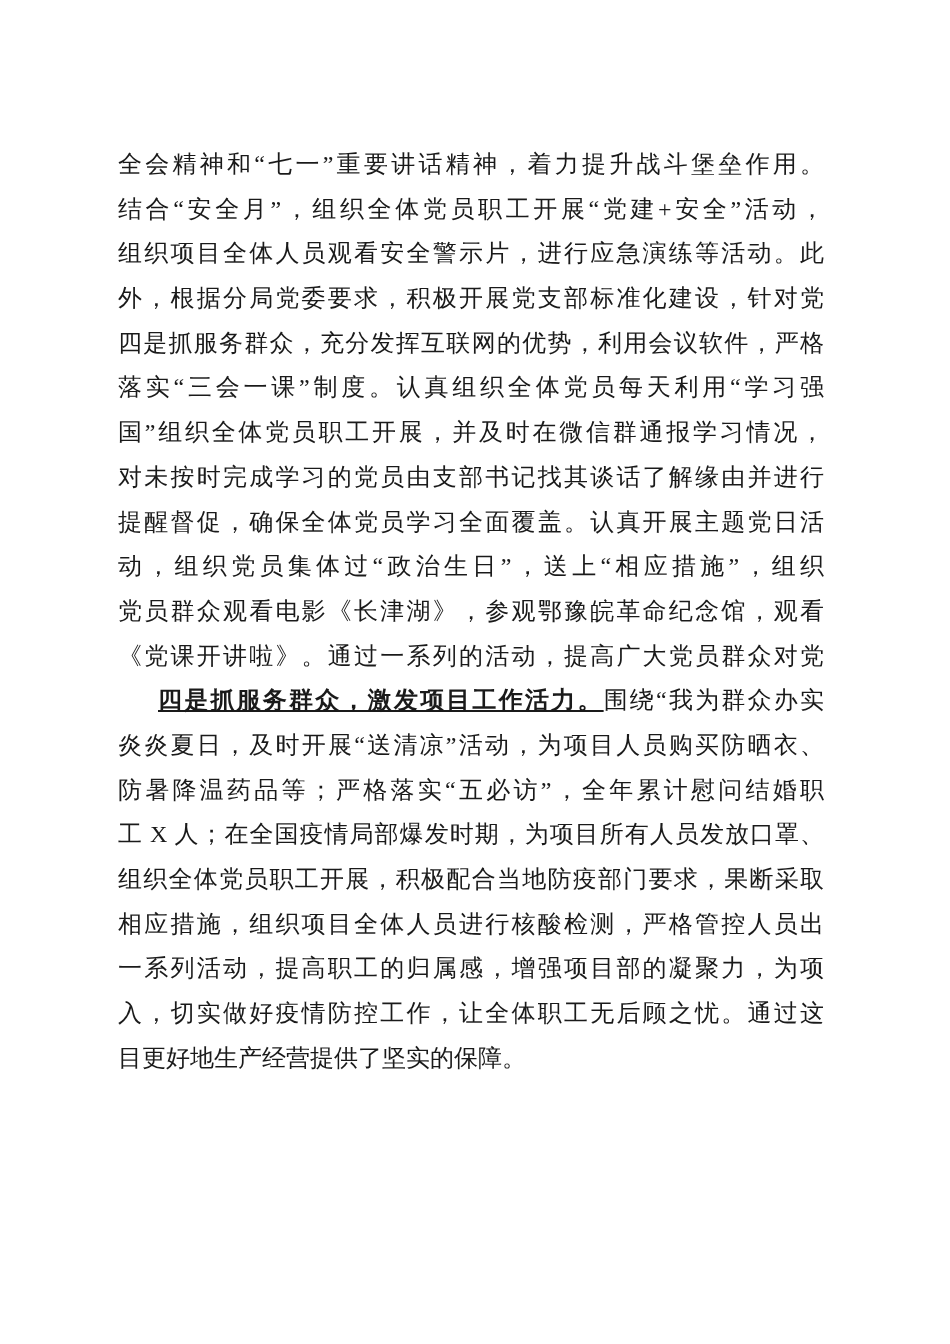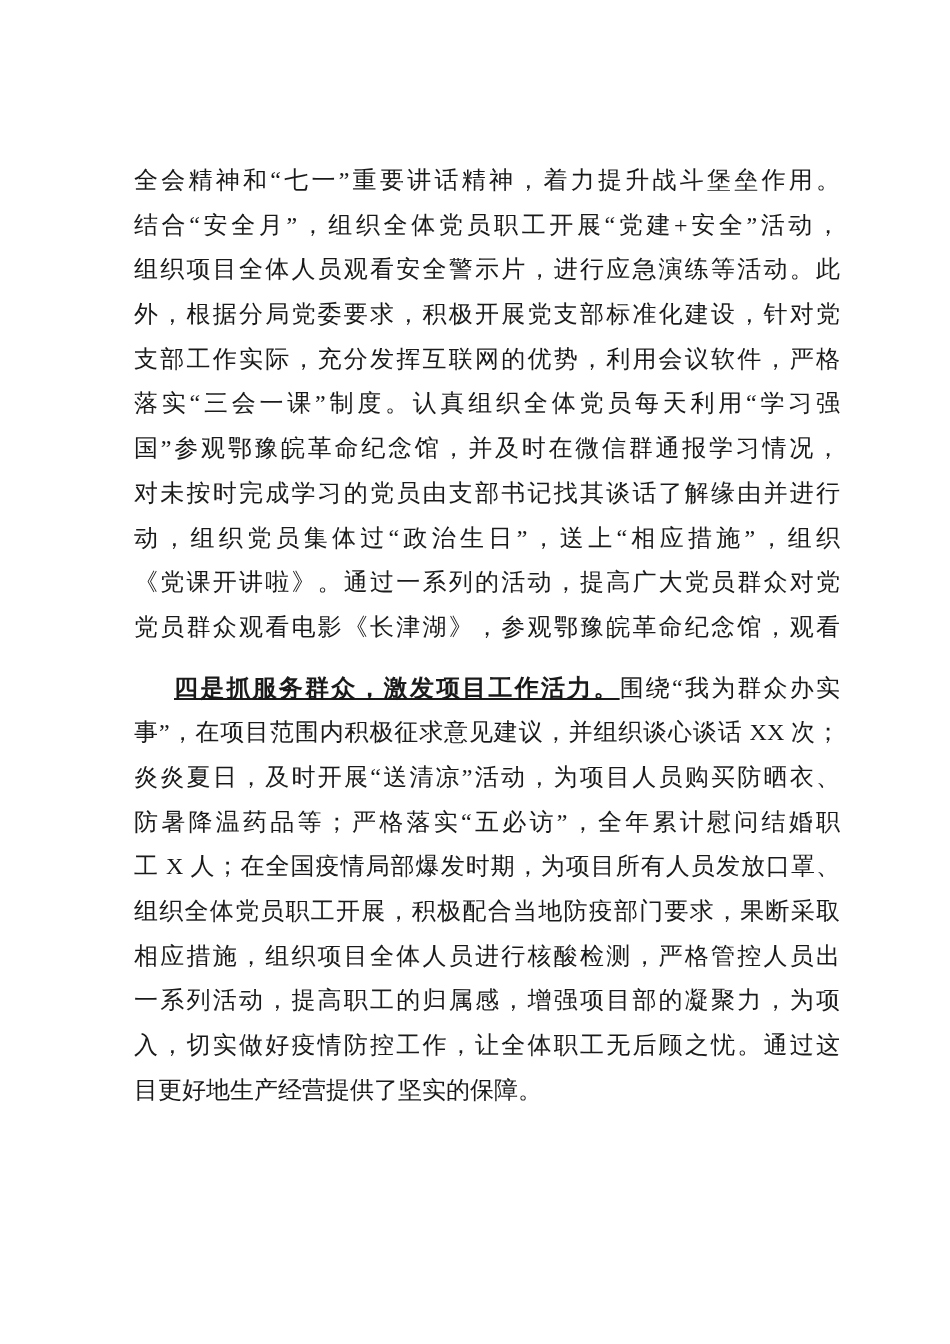--- a/index.html
+++ b/index.html
@@ -17,21 +17,21 @@
     box-sizing: border-box;
     width: 950px;
     height: 1344px;
     padding: 142px 0 0 118px;
     background: #ffffff;
   }
   .text-block {
     width: 706px;
   }
   .paragraph {
-    margin: 16px;
+    margin: 0;
     padding: 0;
   }
   .doc-line {
     width: 706px;
     height: 44.7px;
     line-height: 44.7px;
     font-size: 24px;
     color: #1a1a1a;
     text-align: justify;
     text-align-last: justify;
@@ -57,31 +57,31 @@
 </head>
 <body>
 
 <div class="page">
   <div class="text-block">
       <div class="paragraph">
         <div class="doc-line"><span class="seg">全会精神和“七一”重要讲话精神，着力提升战斗堡垒作用。</span></div>
         <div class="doc-line"><span class="seg">结合“安全月”，组织全体党员职工开展“党建+安全”活动，</span></div>
         <div class="doc-line"><span class="seg">组织项目全体人员观看安全警示片，进行应急演练等活动。此</span></div>
         <div class="doc-line"><span class="seg">外，根据分局党委要求，积极开展党支部标准化建设，针对党</span></div>
-        <div class="doc-line"><span class="seg">支部工作实际，充分发挥互联网的优势，利用会议软件，严格</span></div>
+        <div class="doc-line"><span class="seg">四是抓服务群众，充分发挥互联网的优势，利用会议软件，严格</span></div>
         <div class="doc-line"><span class="seg">落实“三会一课”制度。认真组织全体党员每天利用“学习强</span></div>
-        <div class="doc-line"><span class="seg">国”参观鄂豫皖革命纪念馆，并及时在微信群通报学习情况，</span></div>
+        <div class="doc-line"><span class="seg">国”组织全体党员职工开展，并及时在微信群通报学习情况，</span></div>
         <div class="doc-line"><span class="seg">对未按时完成学习的党员由支部书记找其谈话了解缘由并进行</span></div>
+        <div class="doc-line"><span class="seg">提醒督促，确保全体党员学习全面覆盖。认真开展主题党日活</span></div>
         <div class="doc-line"><span class="seg">动，组织党员集体过“政治生日”，送上“相应措施”，组织</span></div>
+        <div class="doc-line"><span class="seg">党员群众观看电影《长津湖》，参观鄂豫皖革命纪念馆，观看</span></div>
         <div class="doc-line"><span class="seg">《党课开讲啦》。通过一系列的活动，提高广大党员群众对党</span></div>
-        <div class="doc-line"><span class="seg">党员群众观看电影《长津湖》，参观鄂豫皖革命纪念馆，观看</span></div>
       </div>
       <div class="paragraph">
         <div class="doc-line first-line-indent"><span class="seg bold">四是抓服务群众，激发项目工作活力。</span><span class="seg">围绕“我为群众办实</span></div>
-        <div class="doc-line"><span class="seg">事”，在项目范围内积极征求意见建议，并组织谈心谈话 XX 次；</span></div>
         <div class="doc-line"><span class="seg">炎炎夏日，及时开展“送清凉”活动，为项目人员购买防晒衣、</span></div>
         <div class="doc-line"><span class="seg">防暑降温药品等；严格落实“五必访”，全年累计慰问结婚职</span></div>
         <div class="doc-line"><span class="seg">工 X 人；在全国疫情局部爆发时期，为项目所有人员发放口罩、</span></div>
         <div class="doc-line"><span class="seg">组织全体党员职工开展，积极配合当地防疫部门要求，果断采取</span></div>
         <div class="doc-line"><span class="seg">相应措施，组织项目全体人员进行核酸检测，严格管控人员出</span></div>
         <div class="doc-line"><span class="seg">一系列活动，提高职工的归属感，增强项目部的凝聚力，为项</span></div>
         <div class="doc-line"><span class="seg">入，切实做好疫情防控工作，让全体职工无后顾之忧。通过这</span></div>
         <div class="doc-line last-line"><span class="seg">目更好地生产经营提供了坚实的保障。</span></div>
       </div>
     </div>

